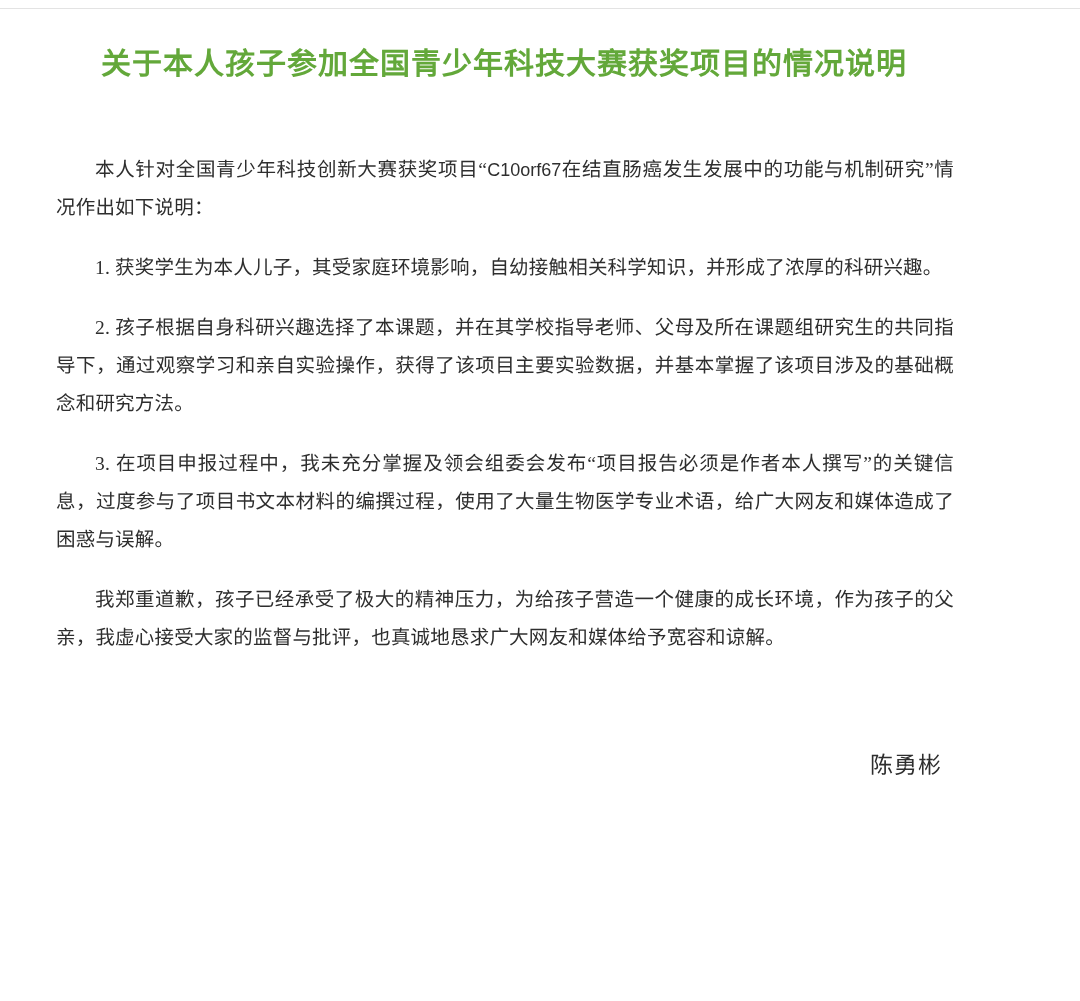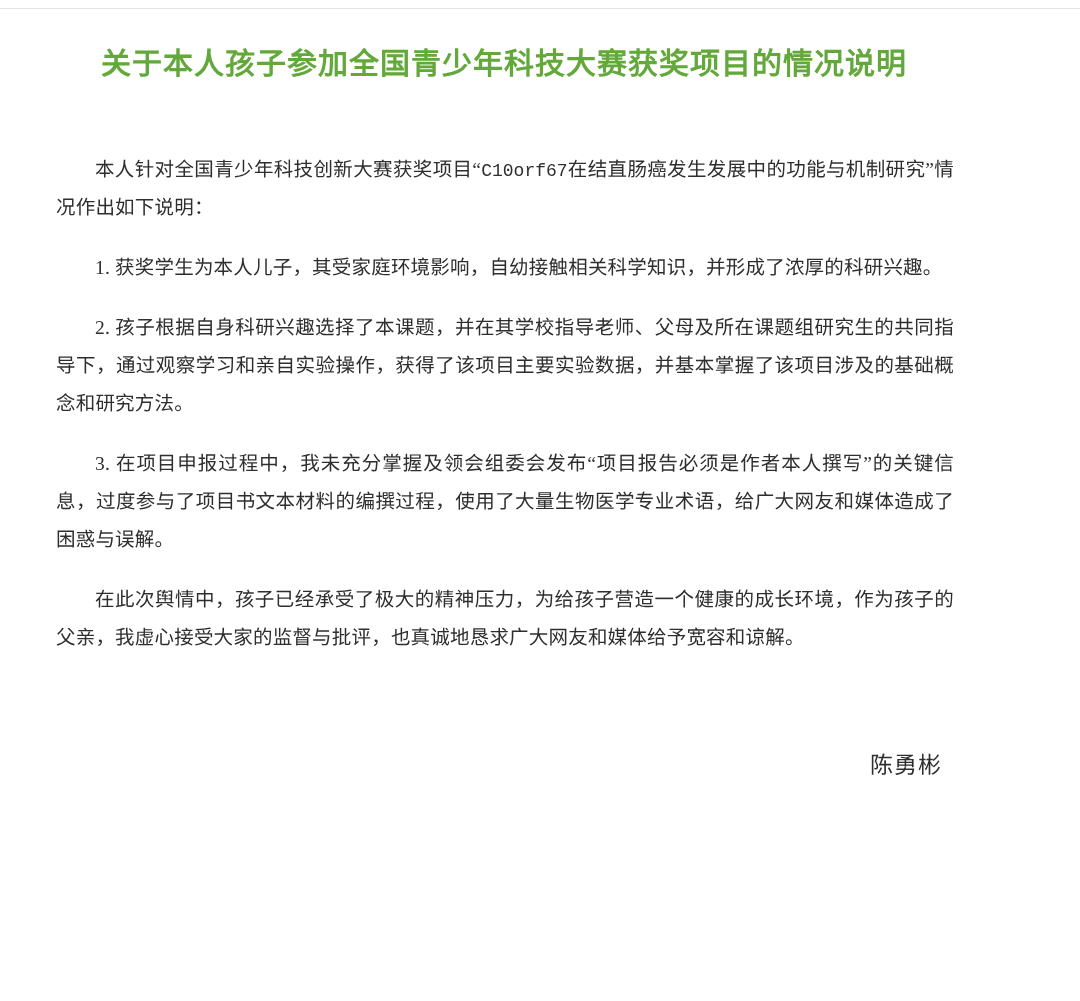--- a/index.html
+++ b/index.html
@@ -53,21 +53,21 @@
     text-align: justify;
     text-justify: inter-ideograph;
     text-indent: 2em;
     color: #2e2e2e;
     letter-spacing: 0.2px;
   }
   p.para.numbered {
     text-indent: 2em;
   }
   .mono {
-    font-family: Liberation Mono, monospace;
+    font-family: Liberation Sans, sans-serif;
     font-size: 18px;
     letter-spacing: 0;
   }
   .signature-block {
     margin-top: 86px;
     padding: 0 40px 0 0;
     text-align: right;
   }
   .sign-name {
     font-size: 23px;
@@ -99,21 +99,21 @@
 
     <p class="para">本人针对全国青少年科技创新大赛获奖项目“<span class="mono">C10orf67</span>在结直肠癌发生发展中的功能与机制研究”情况作出如下说明：</p>
 
     <p class="para numbered">1.  获奖学生为本人儿子，其受家庭环境影响，自幼接触相关科学知识，并形成了浓厚的科研兴趣。</p>
 
     <p class="para numbered">2.  孩子根据自身科研兴趣选择了本课题，并在其学校指导老师、父母及所在课题组研究生的共同指导下，通过观察学习和亲自实验操作，获得了该项目主要实验数据，并基本掌握了该项目涉及的基础概念和研究方法。</p>
 
     <p class="para numbered">3.  在项目申报过程中，我未充分掌握及领会组委会发布“项目报告必须是作者本人撰写”的关键信息，过度参与了项目书文本材料的编撰过程，使用了大量生物医学专业术语，给广大网友和媒体造成了困惑与误解。</p>
 
 
-    <p class="para">在此次舆情中，孩子已经承受了极大的精神压力，为给孩子营造一个健康的成长环境，作为孩子的父亲，我虚心接受大家的监督与批评，也真诚地恳求广大网友和媒体给予宽容和谅解。</p>
+    <p class="para">我郑重道歉，孩子已经承受了极大的精神压力，为给孩子营造一个健康的成长环境，作为孩子的父亲，我虚心接受大家的监督与批评，也真诚地恳求广大网友和媒体给予宽容和谅解。</p>
 
   </div>
 
   <div class="signature-block">
     <div class="sign-name">陈勇彬</div>
   </div>
 
   <div class="bottom-space"></div>
 </div>
 

